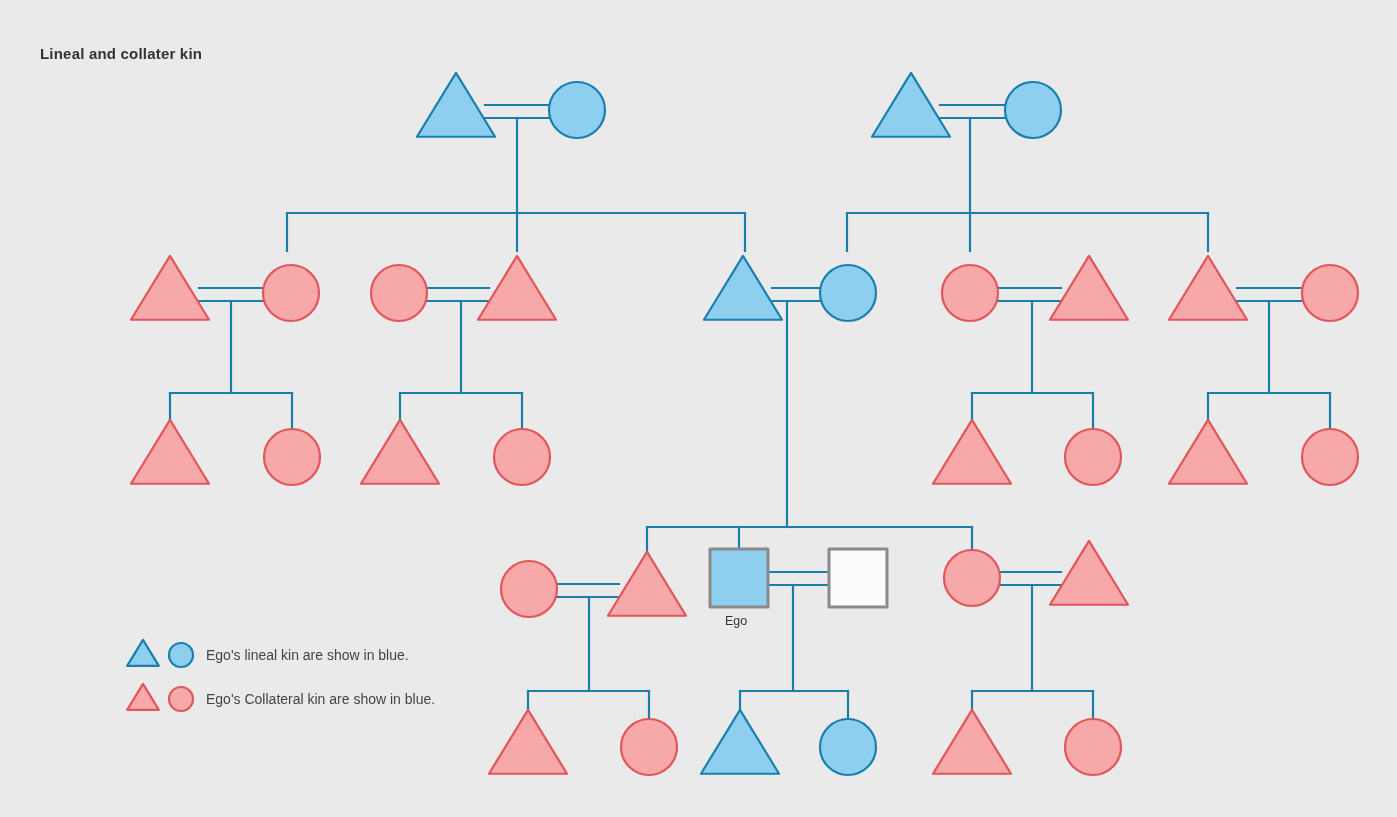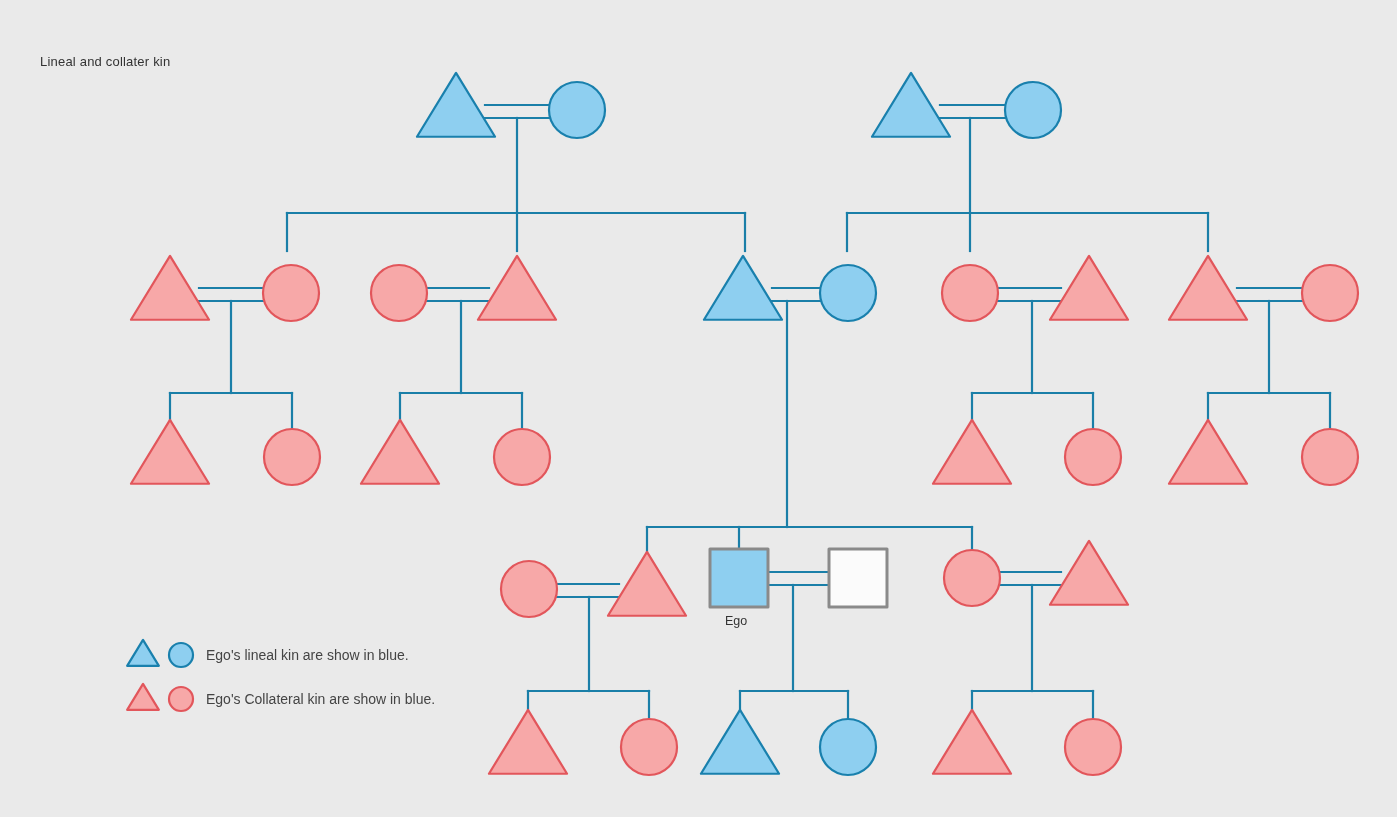--- a/index.html
+++ b/index.html
@@ -17,23 +17,23 @@
   }
   #canvas-root {
     position: absolute;
     left: 0; top: 0;
     width: 1397px;
     height: 817px;
   }
   #diagram-title {
     position: absolute;
     left: 40px;
-    top: 54px;
-    font-size: 13px;
-    font-weight: normal;
+    top: 45px;
+    font-size: 15px;
+    font-weight: bold;
     color: #333333;
     letter-spacing: 0.2px;
     white-space: nowrap;
   }
   .legend-text {
     font-size: 14px;
     fill: #444444;
     font-family: "Liberation Sans", sans-serif;
   }
   .node-label {

